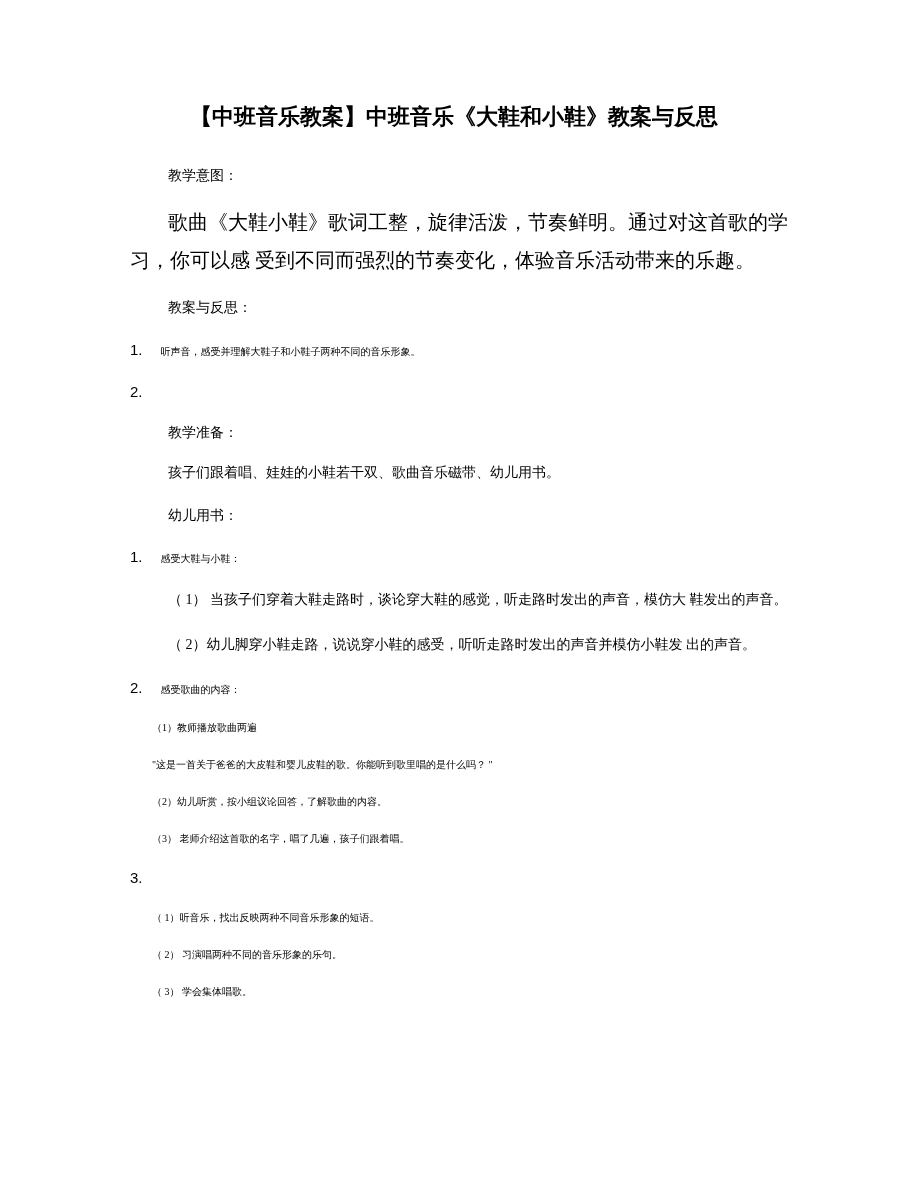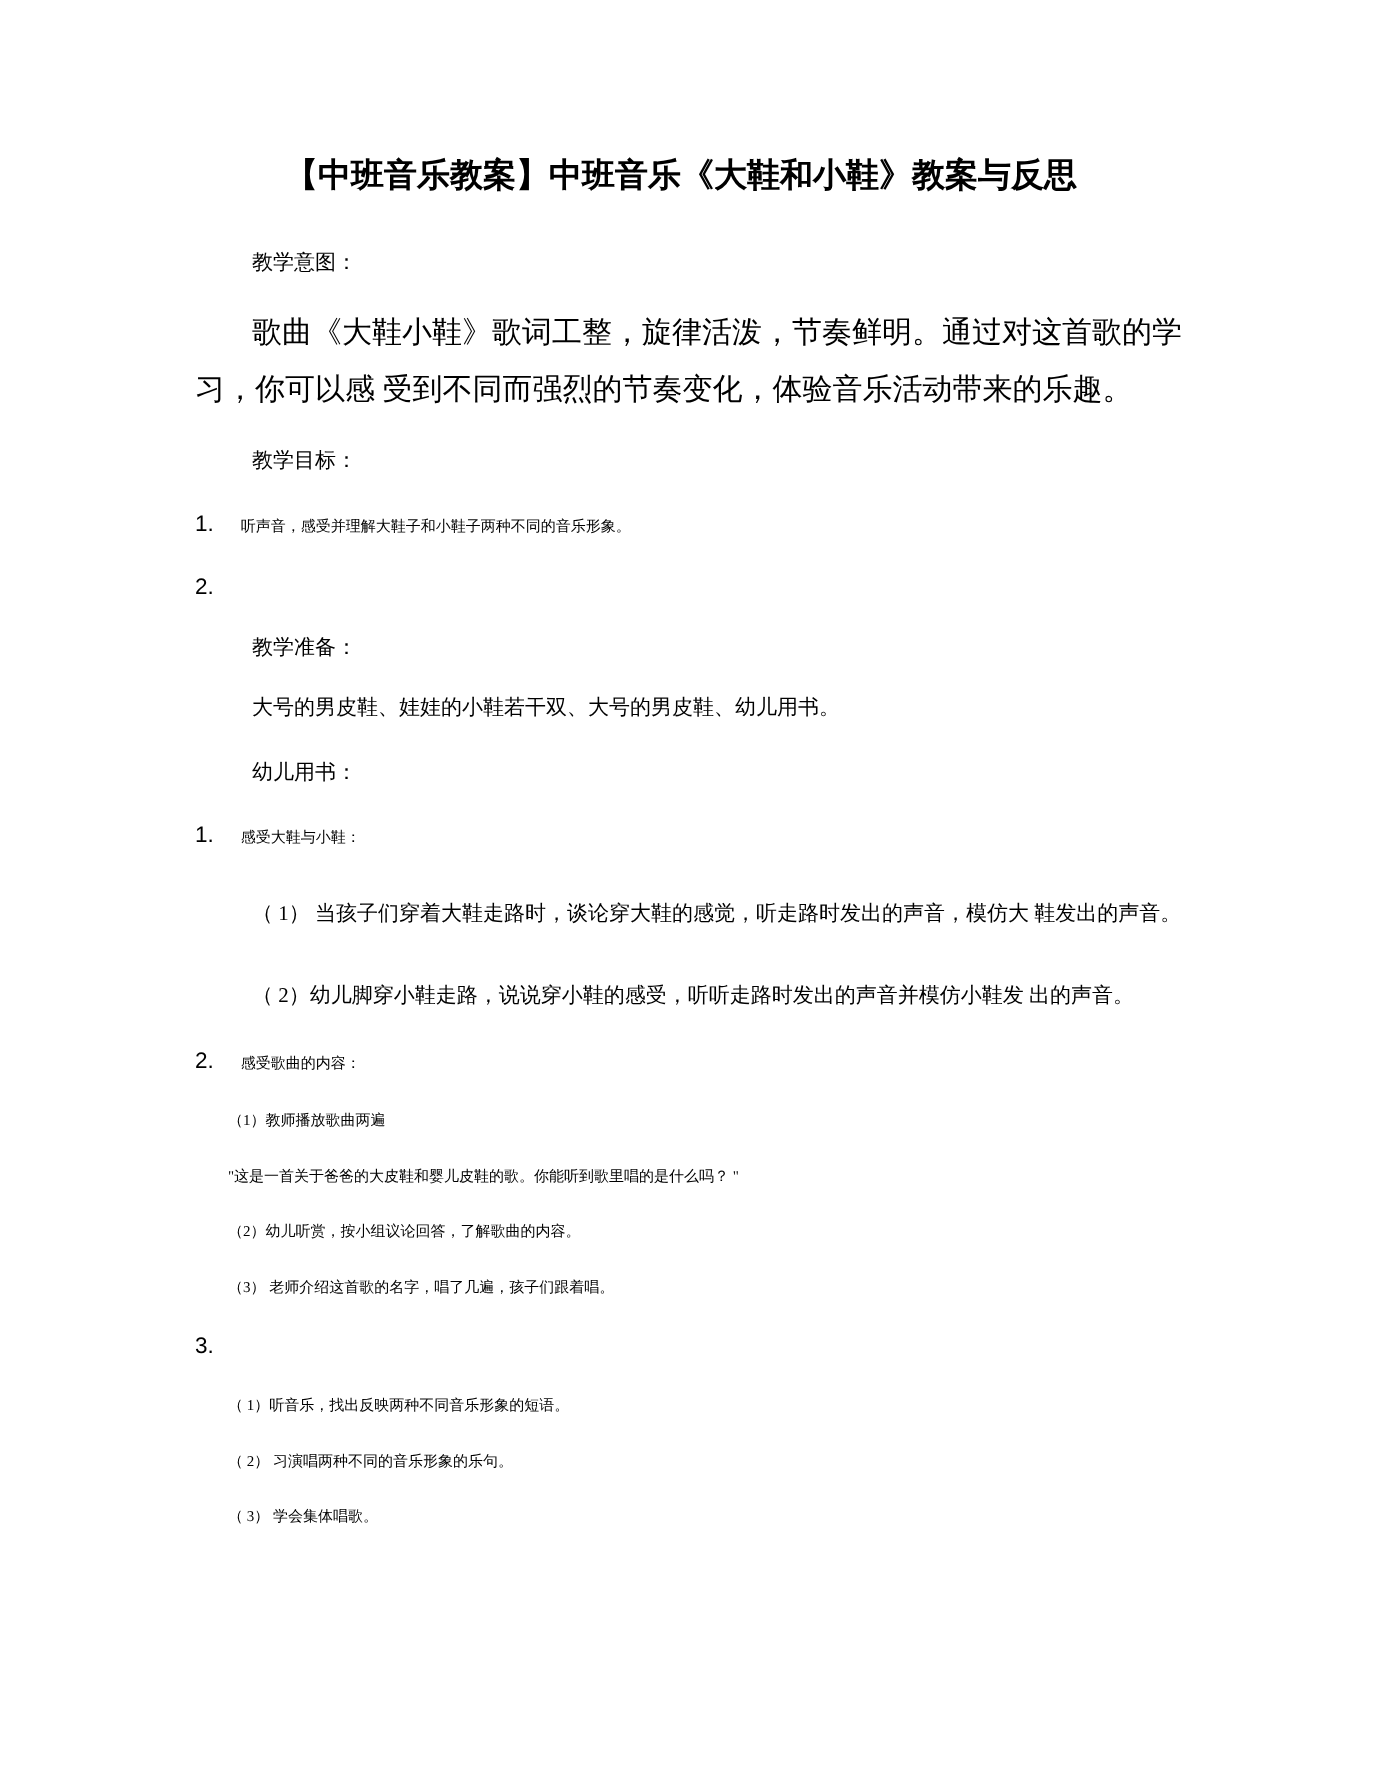--- a/index.html
+++ b/index.html
@@ -56,49 +56,49 @@
     }
     .numbered-item .txt {
       font-size: 10px;
     }
     .sub-item {
       margin: 18px 0 18px 22px;
       font-size: 10px;
       line-height: 1.9;
     }
     .sub-item-wrap {
-      margin: 28px 0 18px 0;
+      margin: 8px 0 18px 0;
       font-size: 14px;
       line-height: 1.9;
     }
     .sub-item-wrap .first-line {
       padding-left: 38px;
     }
   </style>
 </head>
 <body>
 
 <div class="title">【中班音乐教案】中班音乐《大鞋和小鞋》教案与反思</div>
 
 <div class="section-label">教学意图：</div>
 <div class="body-text-indent">歌曲《大鞋小鞋》歌词工整，旋律活泼，节奏鲜明。通过对这首歌的学习，你可以感 受到不同而强烈的节奏变化，体验音乐活动带来的乐趣。</div>
 
-<div class="section-label">教学目标：</div>
+<div class="section-label">教案与反思：</div>
 
 <div class="numbered-item">
   <span class="num">1.</span>
   <span class="txt">听声音，感受并理解大鞋子和小鞋子两种不同的音乐形象。</span>
 </div>
 
 <div class="numbered-item">
   <span class="num">2.</span>
 </div>
 
 <div class="section-label">教学准备：</div>
-<div class="body-text">大号的男皮鞋、娃娃的小鞋若干双、大号的男皮鞋、幼儿用书。</div>
+<div class="body-text">孩子们跟着唱、娃娃的小鞋若干双、歌曲音乐磁带、幼儿用书。</div>
 
 <div class="section-label">幼儿用书：</div>
 
 <div class="numbered-item">
   <span class="num">1.</span>
   <span class="txt">感受大鞋与小鞋：</span>
 </div>
 
 <div class="sub-item-wrap">
   <span class="first-line">（ 1） 当孩子们穿着大鞋走路时，谈论穿大鞋的感觉，听走路时发出的声音，模仿大 鞋发出的声音。</span>

